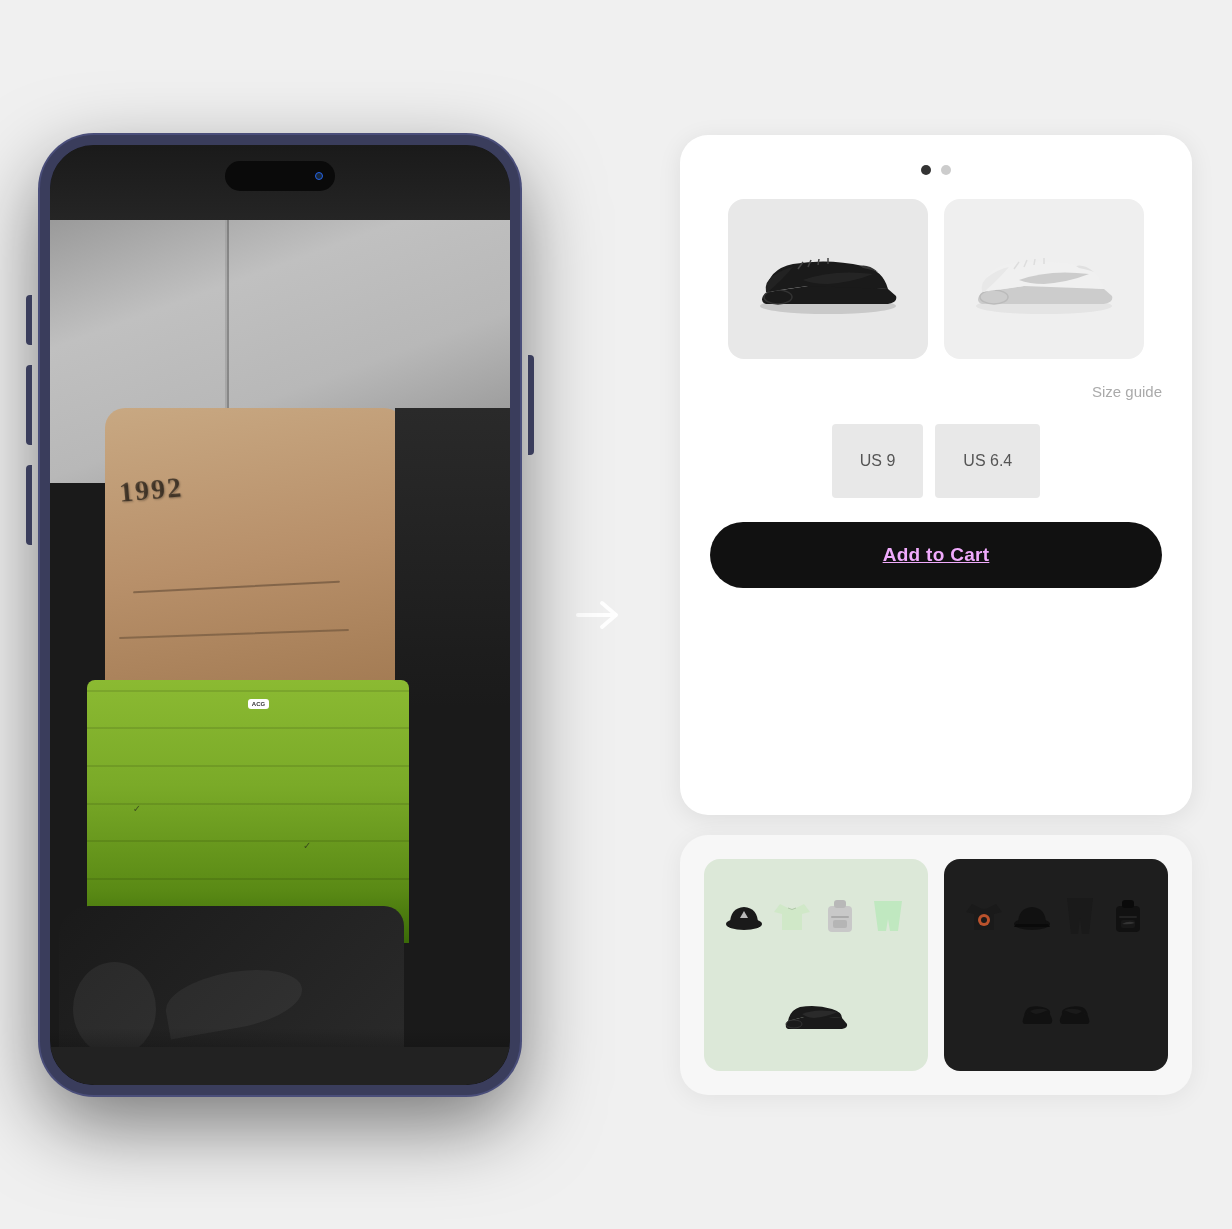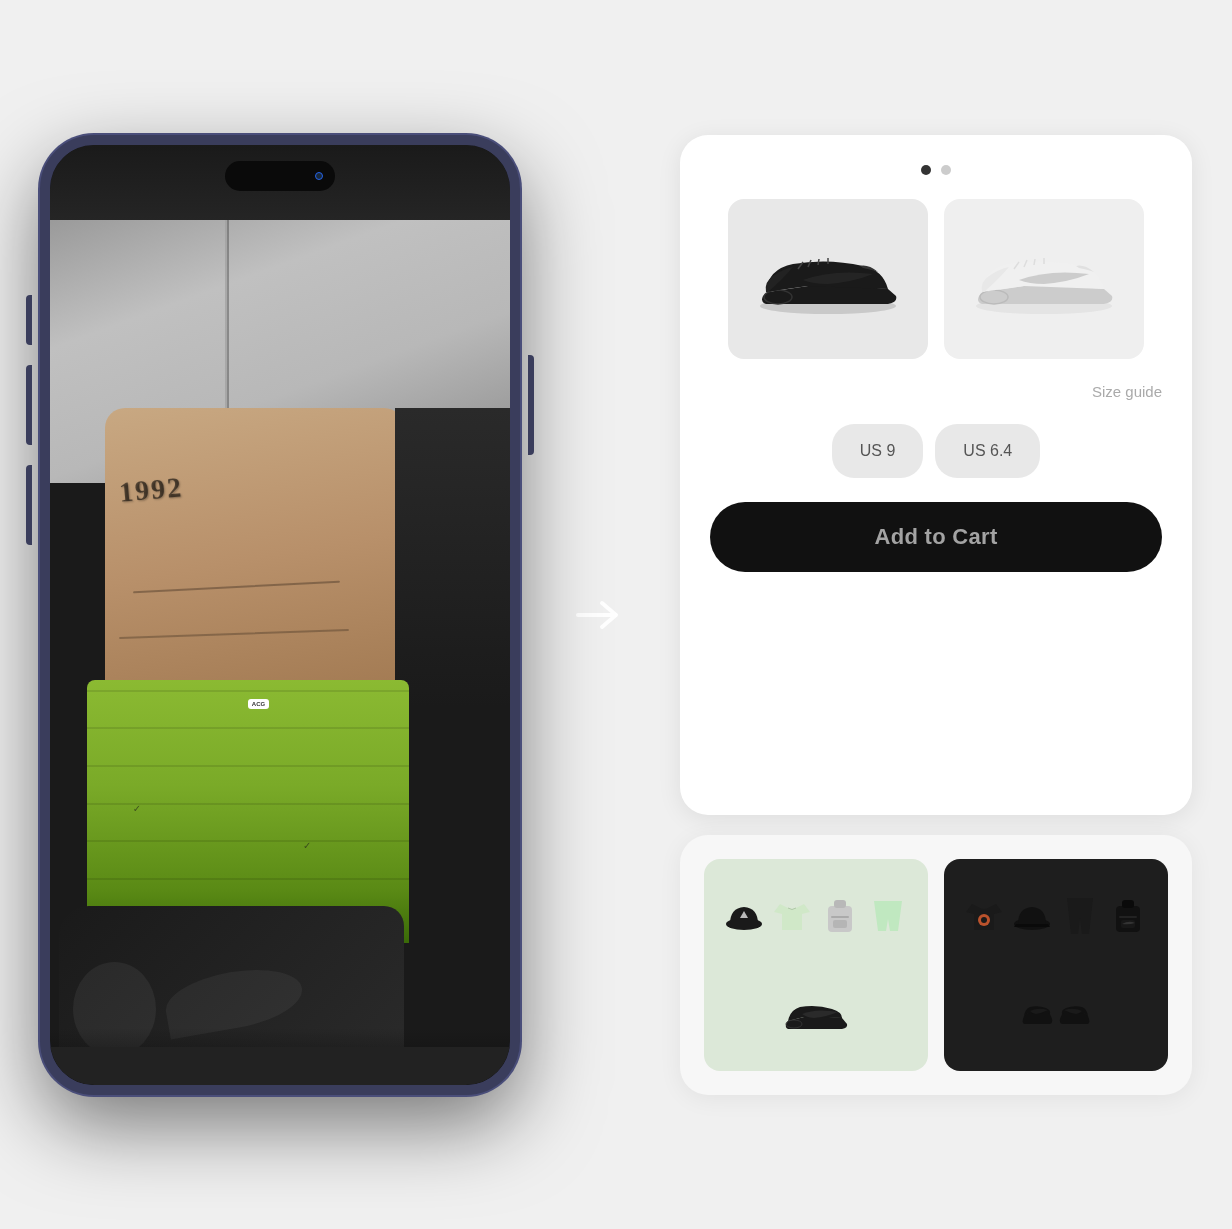--- a/index.html
+++ b/index.html
@@ -241,42 +241,43 @@
     }
 
     
     .size-buttons {
       display: flex;
       gap: 12px;
       justify-content: center;
     }
 
     .size-btn {
-      padding: 18px 28px;
-      border-radius: 22px;
+      padding: 28px 28px;
+      border-radius: 4px;
       background: #e8e8e8;
       border: none;
       font-size: 16px;
       font-weight: 500;
       color: #555;
       cursor: pointer;
     }
 
     
     .add-to-cart-btn {
       background: #111111;
-      color: #a3a3a3;
+      color: #f0abfc;
       border: none;
       border-radius: 40px;
       padding: 22px 40px;
-      font-size: 22px;
+      font-size: 19px;
       font-weight: 600;
       cursor: pointer;
       width: 100%;
       letter-spacing: 0.3px;
+      text-decoration: underline;
     }
 
     
     .outfit-card {
       background: #f7f7f7;
       border-radius: 28px;
       padding: 24px;
       height: 260px;
       display: flex;
       flex-direction: column;

